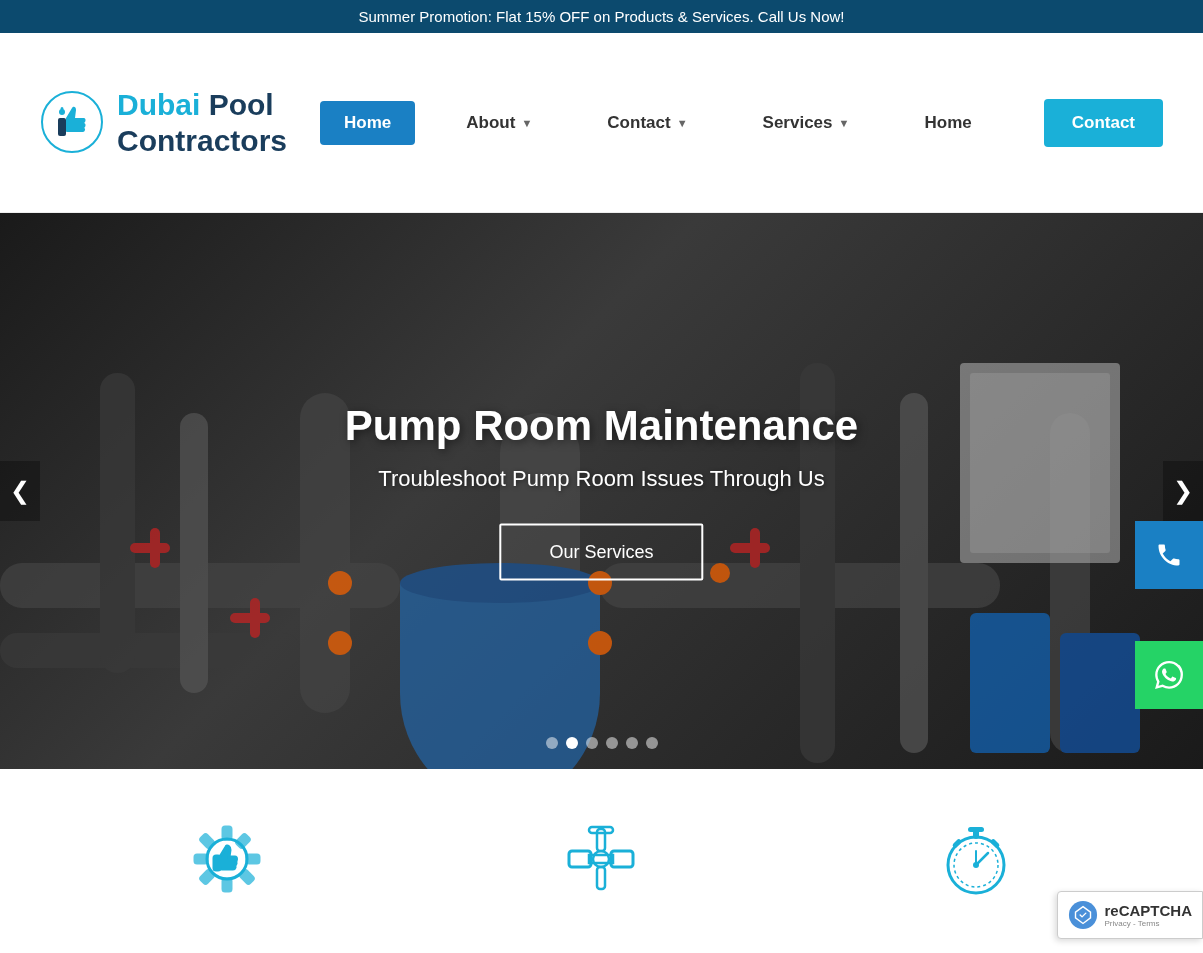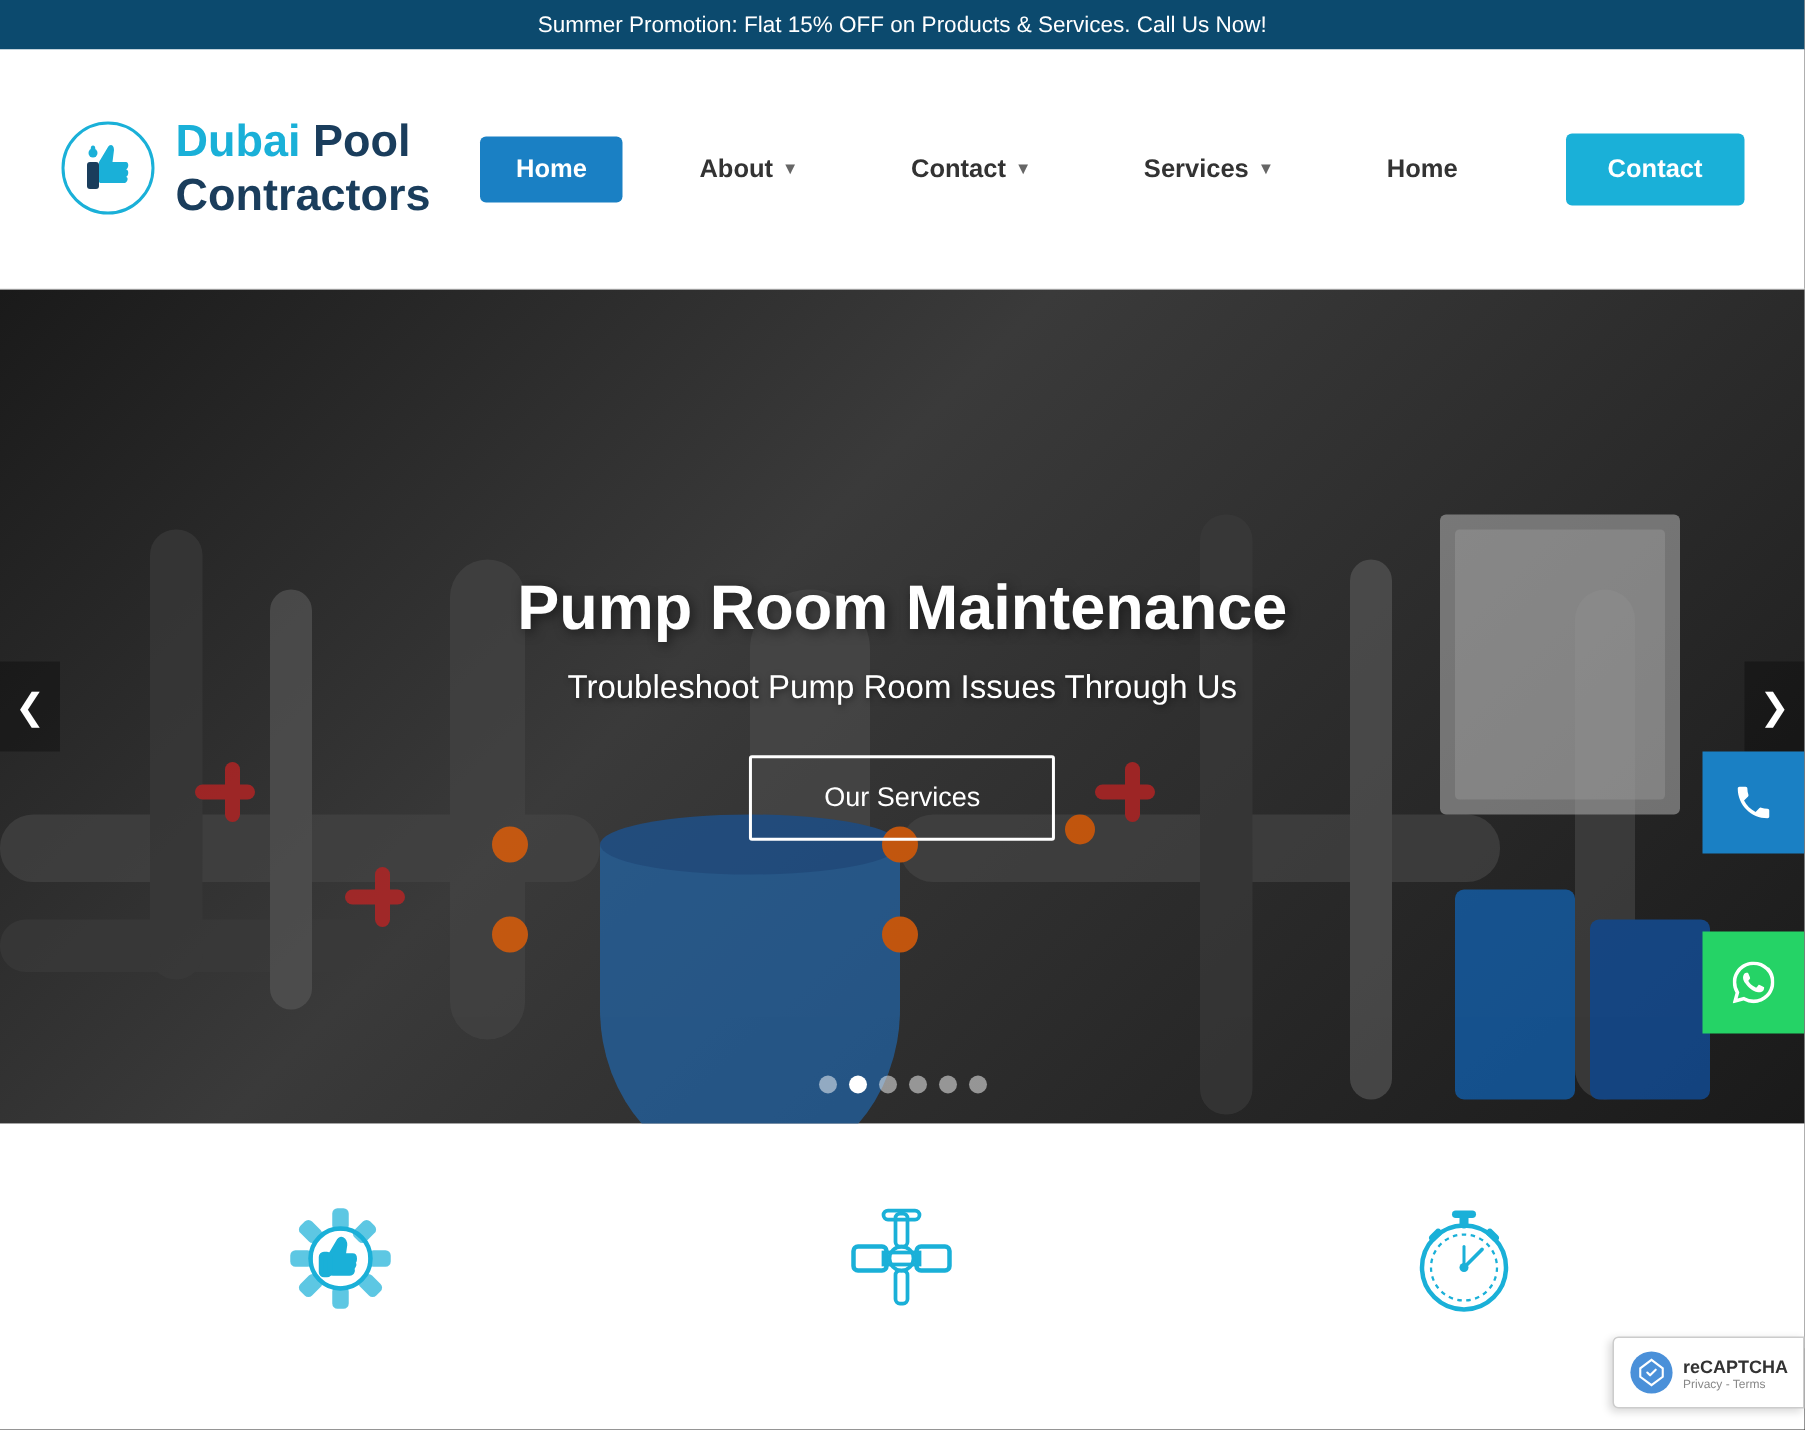--- a/index.html
+++ b/index.html
@@ -15,21 +15,21 @@
       font-weight: 500;
     }
 
     
     .header {
       display: flex;
       align-items: center;
       padding: 10px 40px;
       background: white;
       border-bottom: 1px solid #eee;
-      height: 160px;
+      height: 180px;
     }
 
     .logo-area {
       display: flex;
       align-items: center;
       gap: 12px;
       text-decoration: none;
       min-width: 280px;
     }
 
@@ -261,21 +261,21 @@
     }
 
     .recaptcha-text-block {
       display: flex;
       flex-direction: column;
       font-size: 9px;
       color: #555;
     }
 
     .recaptcha-text-block .main-text {
-      font-size: 12px;
+      font-size: 15px;
       font-weight: 600;
       color: #333;
     }
 
     .recaptcha-text-block .sub-text {
       font-size: 8px;
       color: #888;
     }
   </style>
 </head>

